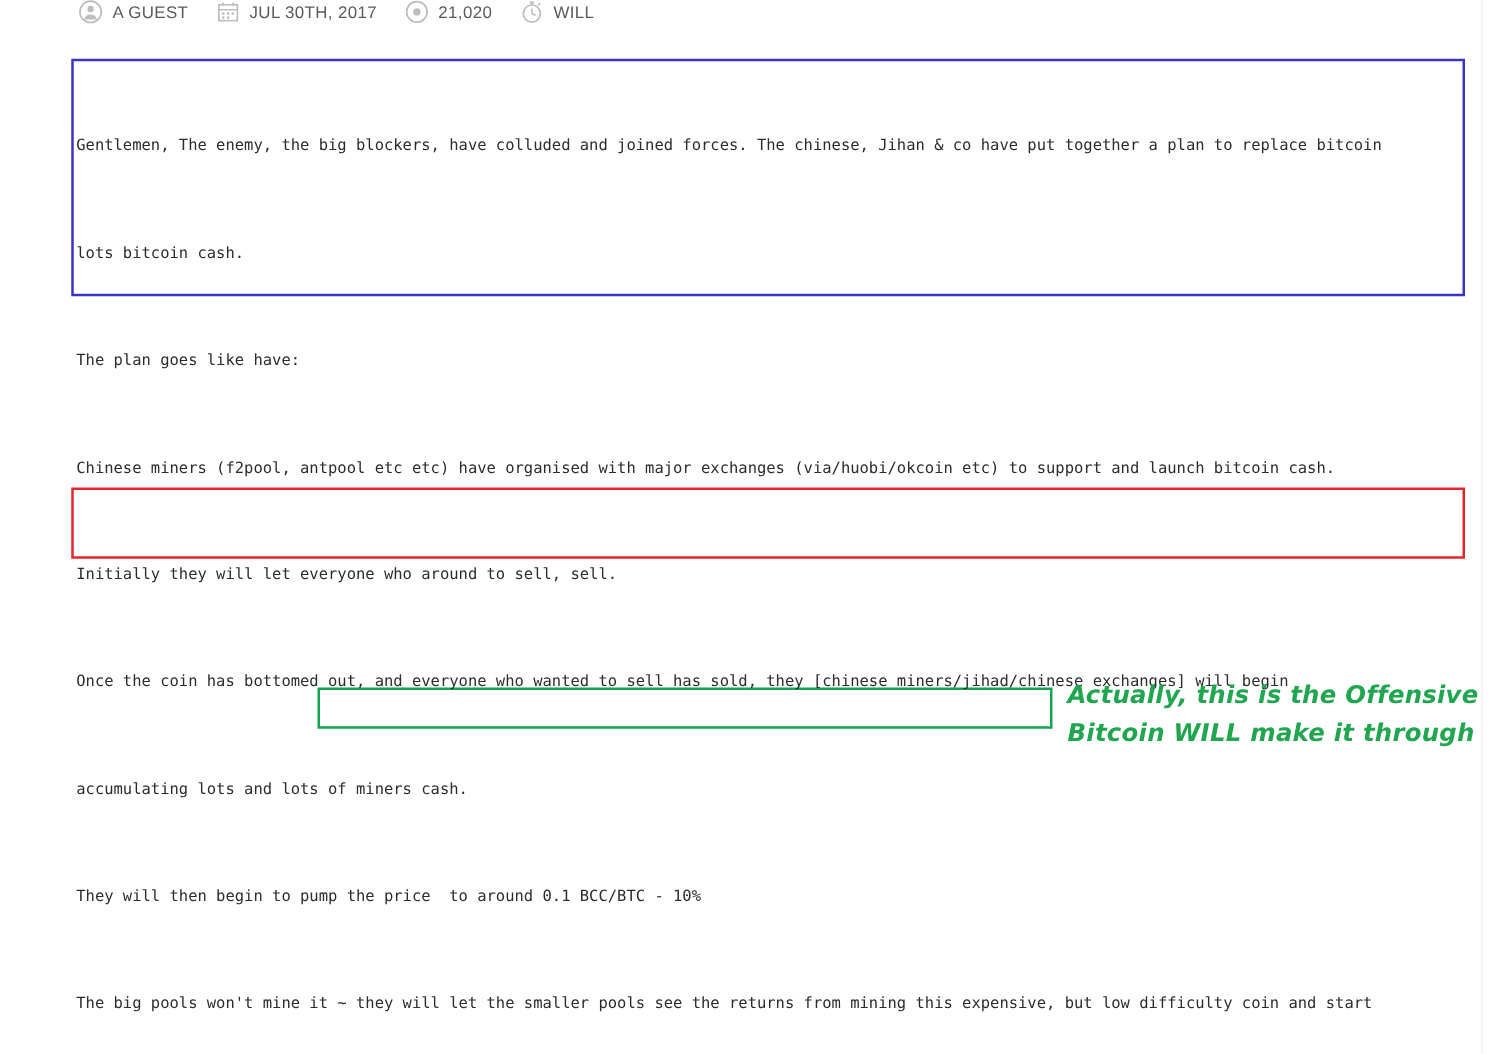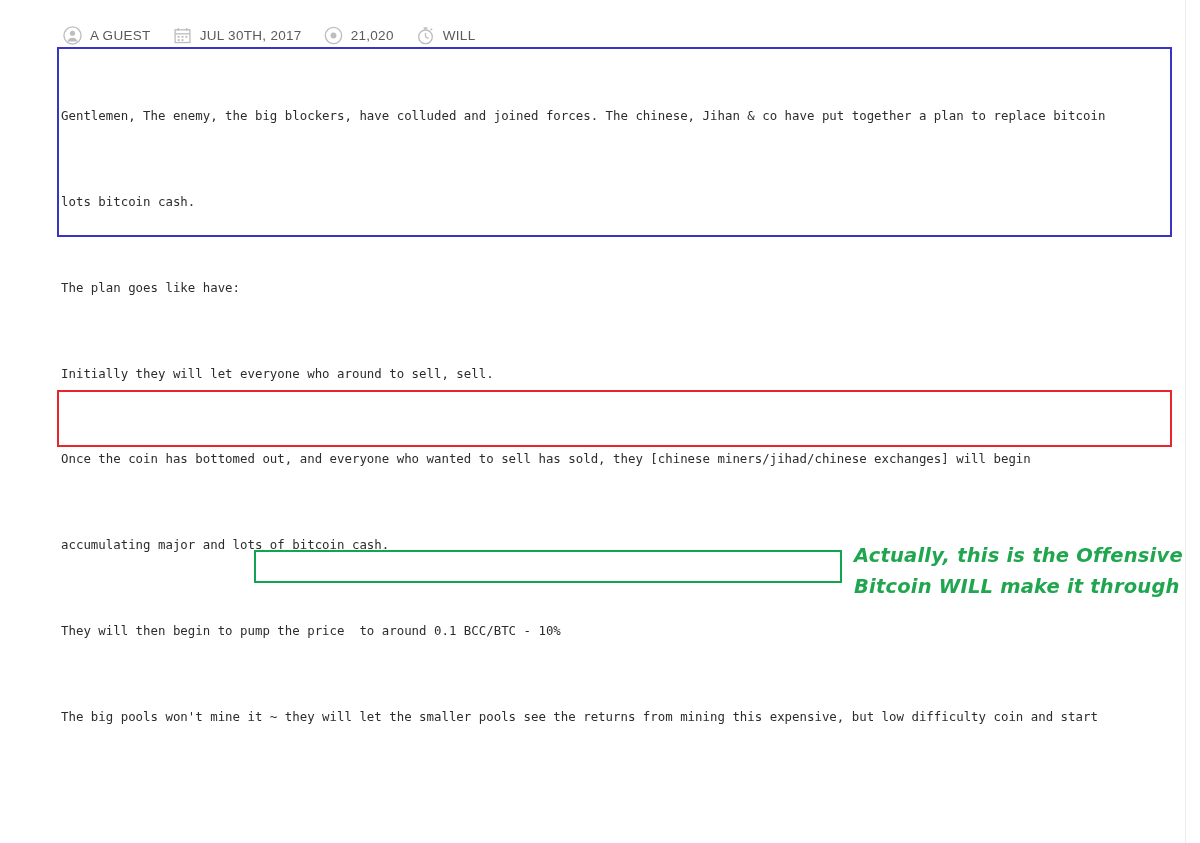--- a/index.html
+++ b/index.html
@@ -12,21 +12,21 @@
     height: 843px;
     font-family: "DejaVu Sans Mono", "Liberation Mono", monospace;
     overflow: hidden;
     position: relative;
   }
 
   
   .meta-bar {
     height: 45px;
     display: flex;
-    align-items: flex-end;
+    align-items: flex-start;
     padding-left: 63px;
     box-sizing: border-box;
     gap: 0;
   }
   .meta-item {
     display: flex;
     align-items: center;
     font-family: "Liberation Sans", sans-serif;
     font-size: 13.5px;
     letter-spacing: 0.3px;
@@ -171,23 +171,24 @@
 
   <div class="annotation" style="left:854px; top:495px;">
     <div>Actually, this is the Offensive Part!</div>
     <div>Bitcoin WILL make it through this!</div>
   </div>
 
   <div class="code">
     <div class="line">Gentlemen, The enemy, the big blockers, have colluded and joined forces. The chinese, Jihan &amp; co have put together a plan to replace bitcoin</div>
     <div class="line">lots bitcoin cash.</div>
     <div class="line">The plan goes like have:</div>
+    <div class="line">Chinese miners (f2pool, antpool etc etc) have organised with major exchanges (via/huobi/okcoin etc) to support and launch bitcoin cash.</div>
     <div class="line">Initially they will let everyone who around to sell, sell.</div>
     <div class="line">Once the coin has bottomed out, and everyone who wanted to sell has sold, they [chinese miners/jihad/chinese exchanges] will begin</div>
-    <div class="line">accumulating major and lots of bitcoin cash.</div>
+    <div class="line">accumulating lots and lots of miners cash.</div>
     <div class="line">They will then begin to pump the price  to around 0.1 BCC/BTC - 10%</div>
     <div class="line">The big pools won't mine it ~ they will let the smaller pools see the returns from mining this expensive, but low difficulty coin and start</div>
     
     
     
     
     
     
     
     

